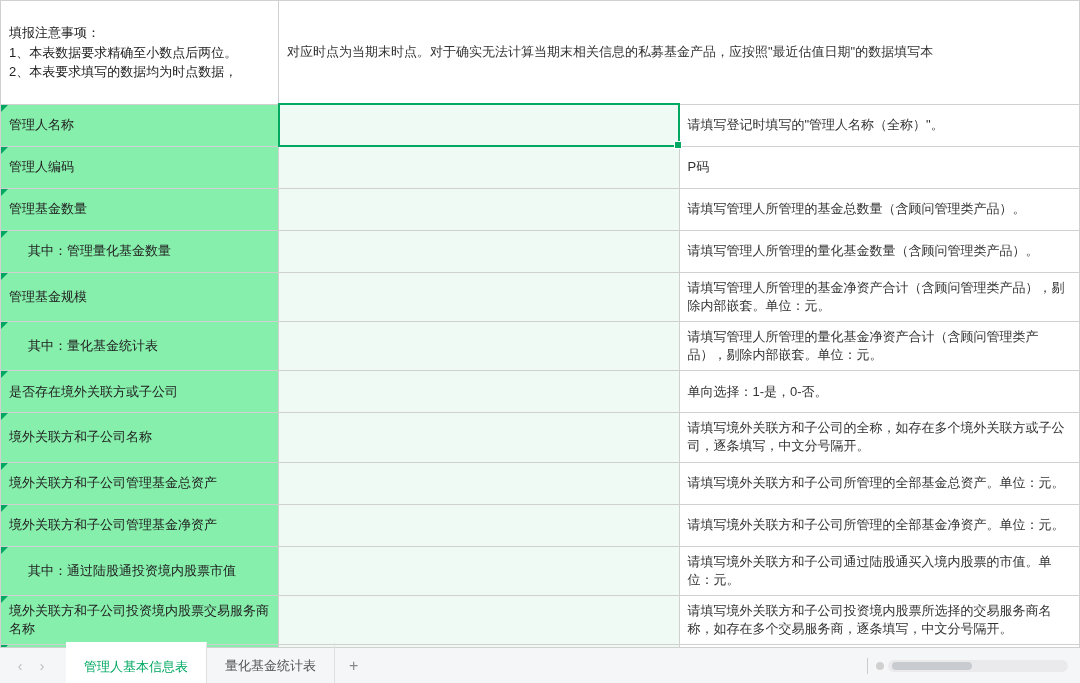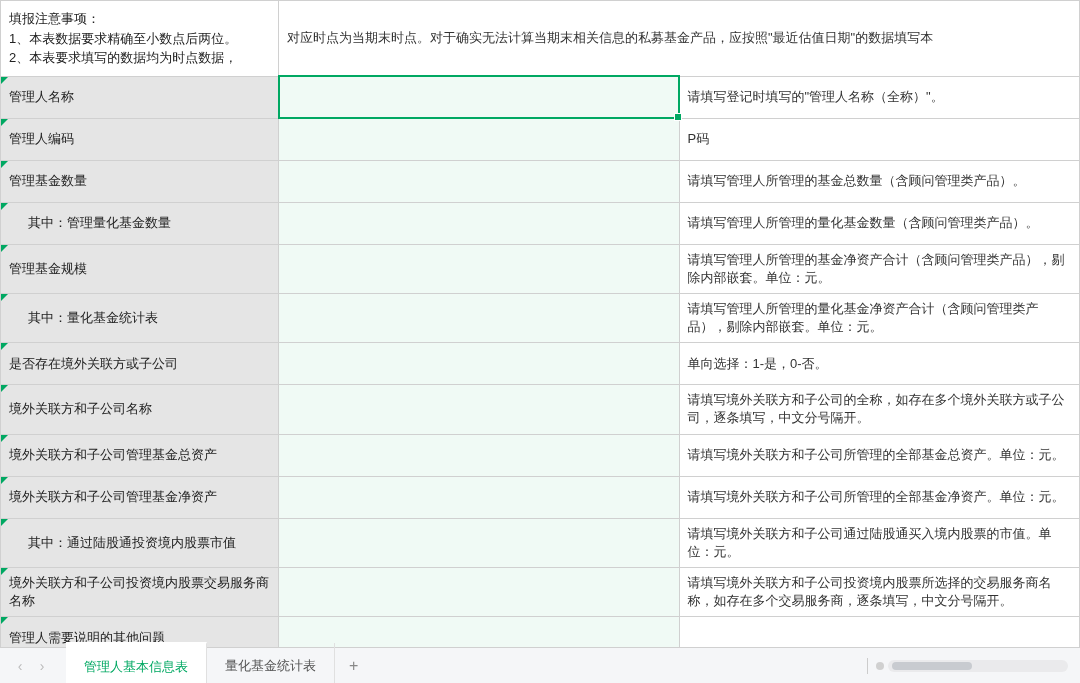--- a/index.html
+++ b/index.html
@@ -25,39 +25,39 @@
     }
     td {
       border: 1px solid #d0d0d0;
       padding: 6px 8px;
       vertical-align: middle;
       height: 42px;
       line-height: 1.4;
     }
     .col-label {
       width: 278px;
-      background: #e5e5e5;
+      background: #86efac;
       color: #222;
       position: relative;
     }
     .col-input {
       width: 298px;
       background: #f0faf5;
     }
     .col-desc {
       background: #fff;
       color: #333;
     }
     .merged-header {
       background: #fff;
       color: #222;
       height: 60px;
       vertical-align: top;
       line-height: 1.5;
-      padding: 8px 8px;
+      padding: 22px 8px;
       margin-left: 40px;
     }
     .merged-header-right {
       background: #fff;
       vertical-align: middle;
     }
     .indent {
       padding-left: 27px;
     }
     .selected-cell {

